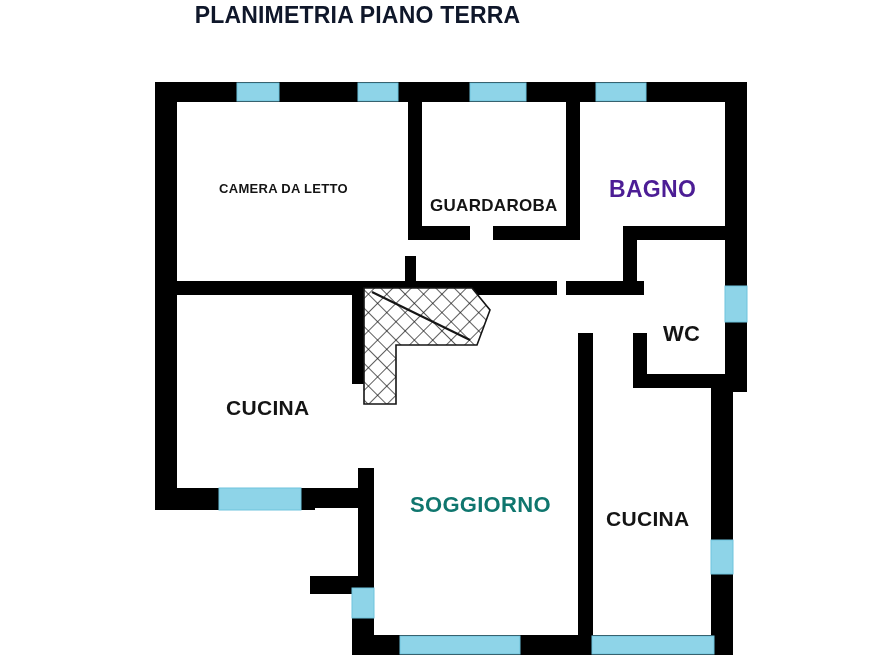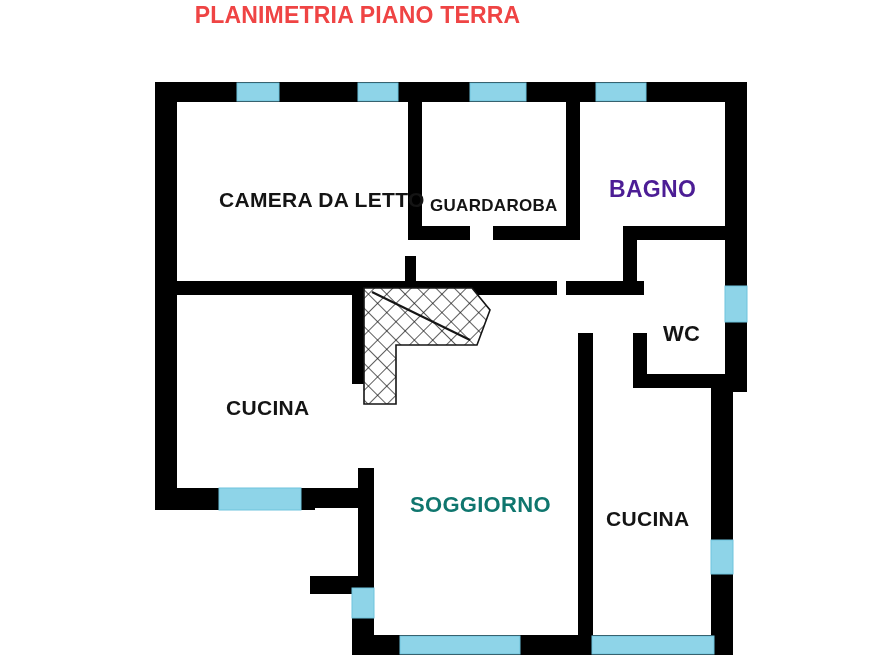--- a/index.html
+++ b/index.html
@@ -23,21 +23,21 @@
   }
   #plan-title {
     position: absolute;
     left: 0;
     top: 2px;
     width: 715px;
     text-align: center;
     font-size: 23px;
     font-weight: bold;
     letter-spacing: 0.2px;
-    color: #ef4444;
+    color: #0f172a;
     font-family: "Liberation Sans", sans-serif;
   }
   #floorplan-svg {
     position: absolute;
     left: 0;
     top: 0;
   }
   .room-label {
     position: absolute;
     font-weight: bold;
@@ -106,21 +106,21 @@
         <rect x="725" y="286" width="22" height="36" fill="#8ed4e8" stroke="#6fc4dd" stroke-width="1"></rect>
         <rect x="711" y="540" width="22" height="34" fill="#8ed4e8" stroke="#6fc4dd" stroke-width="1"></rect>
         <rect x="219" y="488" width="82" height="22" fill="#8ed4e8" stroke="#6fc4dd" stroke-width="1"></rect>
         <rect x="352" y="588" width="22" height="30" fill="#8ed4e8" stroke="#6fc4dd" stroke-width="1"></rect>
         <rect x="400" y="636" width="120" height="18" fill="#8ed4e8" stroke="#6fc4dd" stroke-width="1"></rect>
         <rect x="592" y="636" width="122" height="18" fill="#8ed4e8" stroke="#6fc4dd" stroke-width="1"></rect>
       </g>
   </svg>
 
   <div id="labels-layer">
-      <div class="room-label" style="left: 219px; top: 181px; font-size: 21px; color: rgb(20, 20, 20); margin-top: 7px;">CAMERA DA LETTO</div>
+      <div class="room-label" style="left: 219px; top: 181px; font-size: 13px; color: rgb(20, 20, 20);">CAMERA DA LETTO</div>
       <div class="room-label" style="left: 430px; top: 176px; font-size: 17px; color: rgb(20, 20, 20); margin-top: 20px;">GUARDAROBA</div>
       <div class="room-label" style="left: 609px; top: 176px; font-size: 23px; color: #4c1d95;">BAGNO</div>
       <div class="room-label" style="left: 663px; top: 321px; font-size: 22px; color: rgb(20, 20, 20);">WC</div>
       <div class="room-label" style="left: 226px; top: 396px; font-size: 21px; color: rgb(20, 20, 20);">CUCINA</div>
       <div class="room-label" style="left: 410px; top: 492px; font-size: 22px; color: #0f766e;">SOGGIORNO</div>
       <div class="room-label" style="left: 606px; top: 507px; font-size: 21px; color: rgb(20, 20, 20);">CUCINA</div>
     </div>
 
 </div>
 

